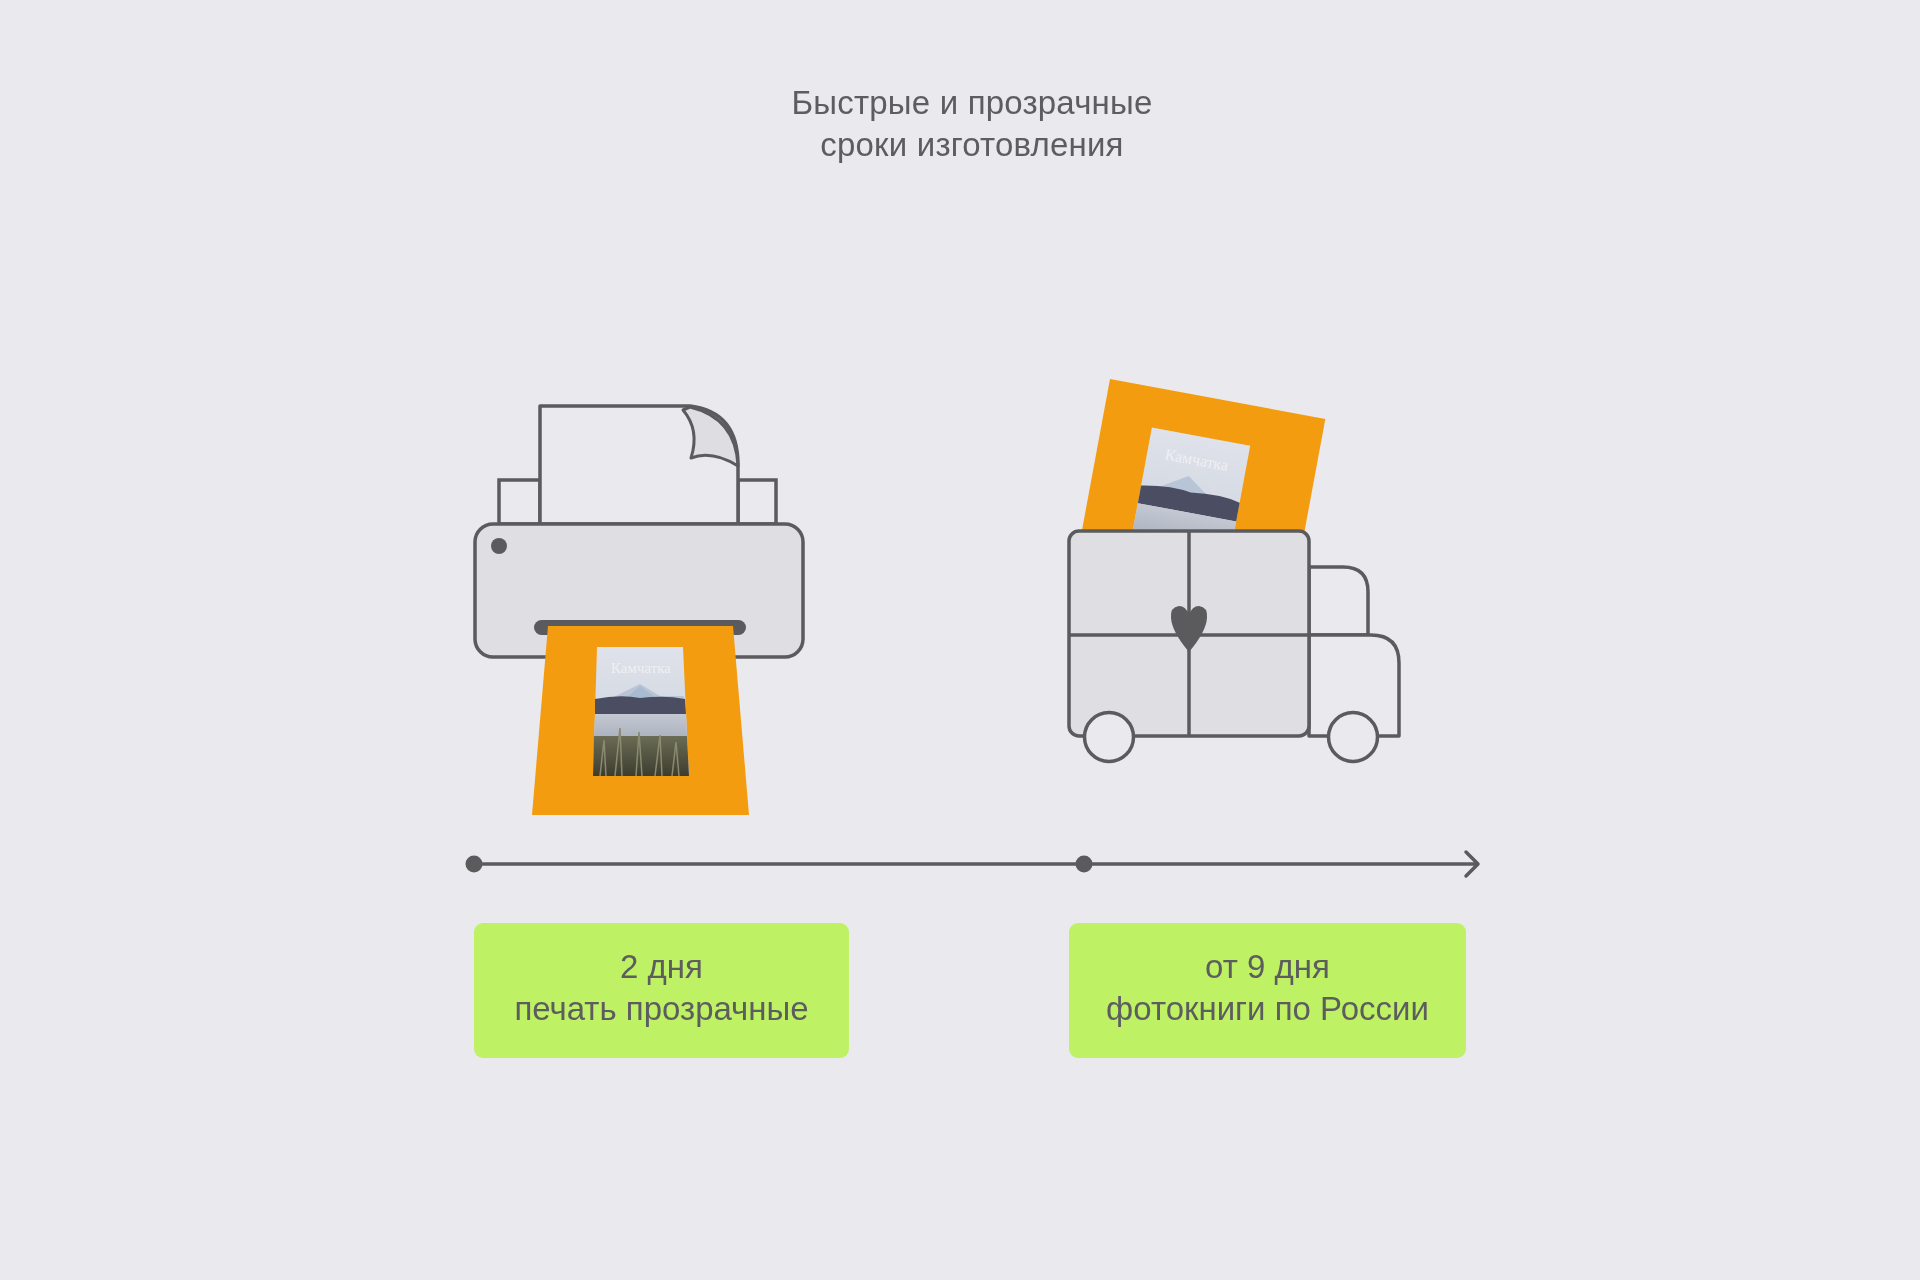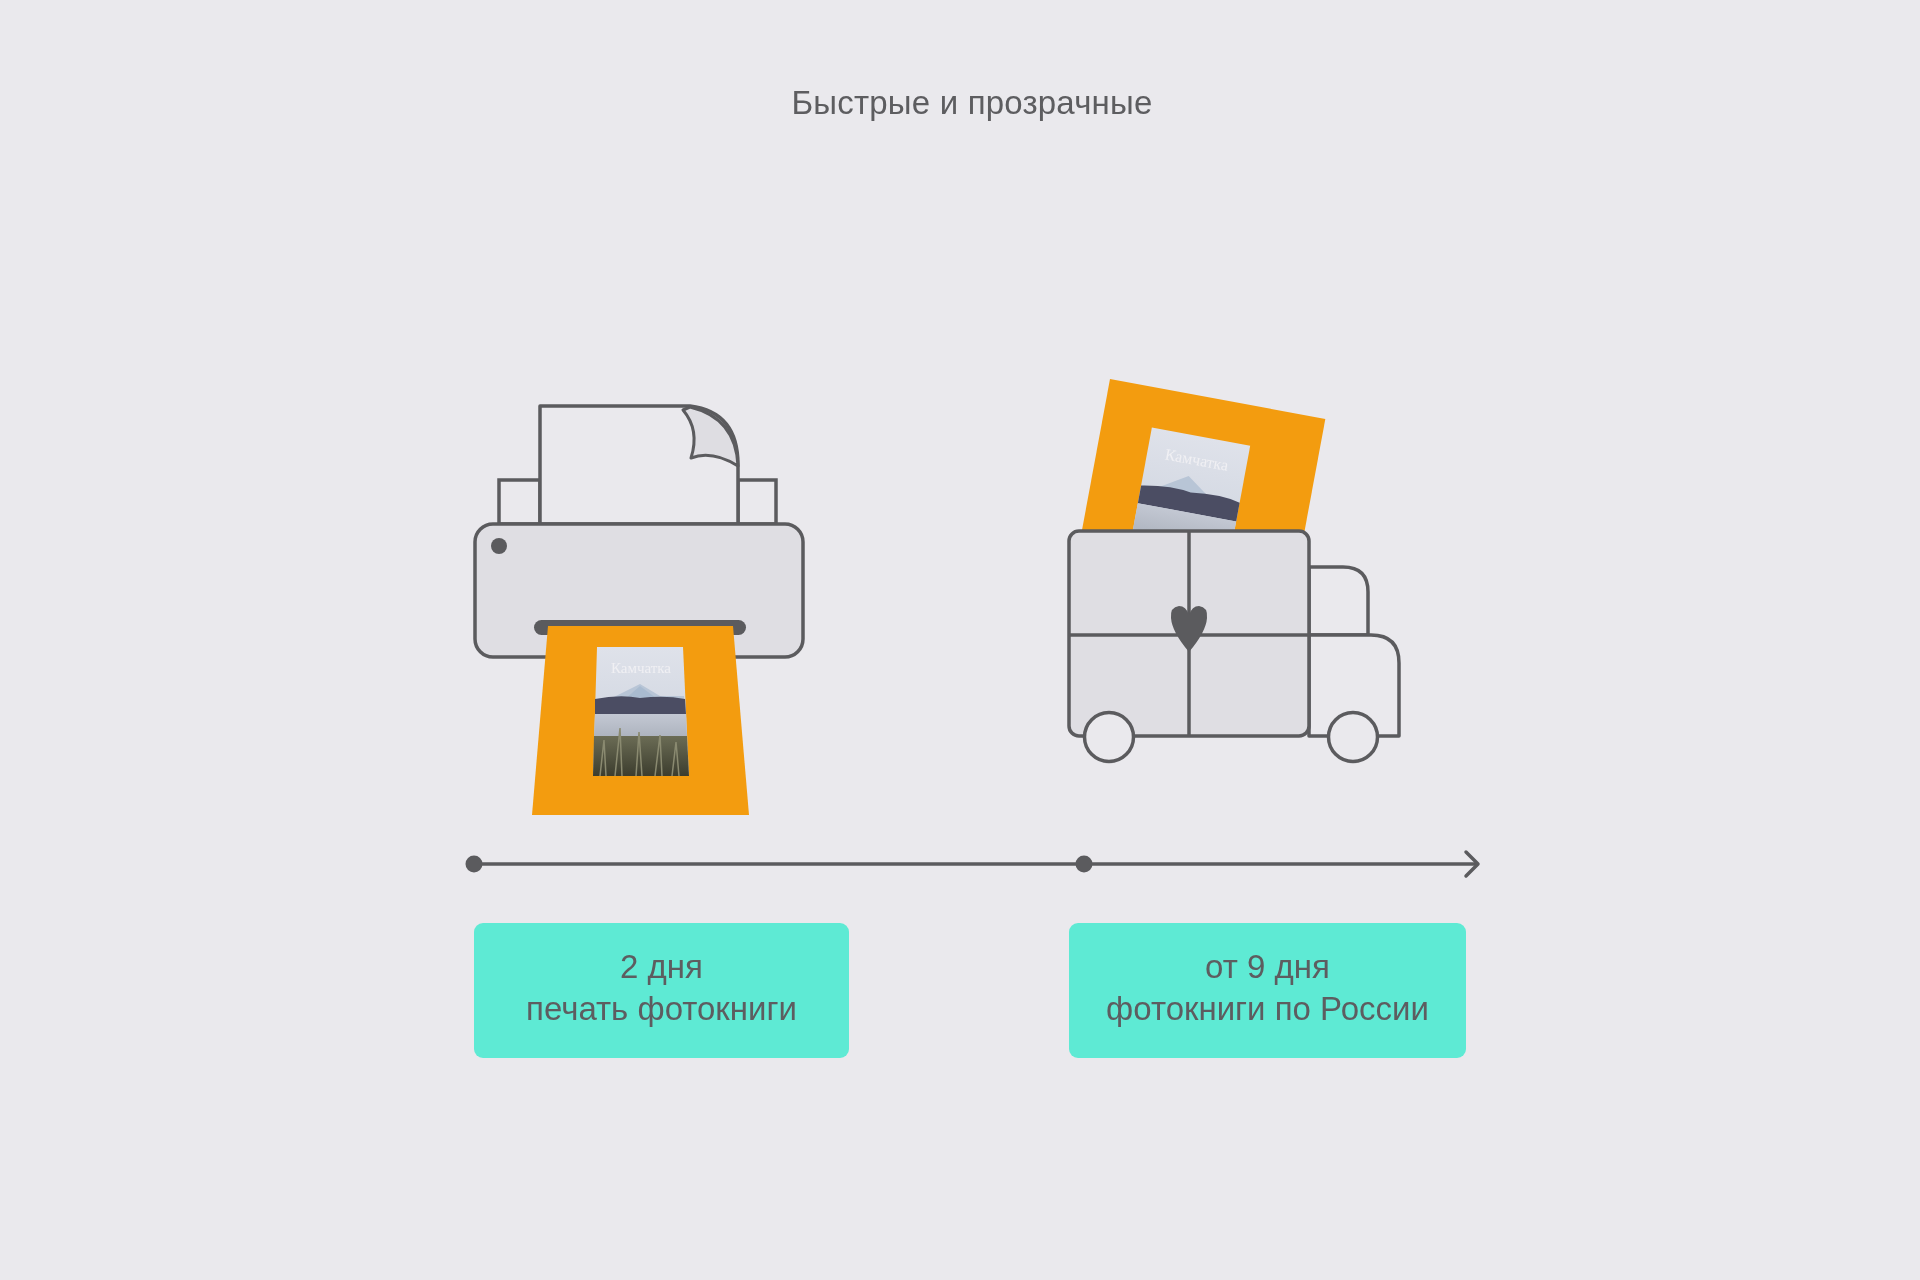--- a/index.html
+++ b/index.html
@@ -31,21 +31,21 @@
       position: absolute;
       left: 0;
       top: 0;
       width: 1920px;
       height: 1280px;
     }
     .label-box {
       position: absolute;
       top: 923px;
       height: 135px;
-      background: #5eead4;
+      background: #bef264;
       border-radius: 9px;
       text-align: center;
       font-size: 33px;
       line-height: 42px;
       color: #5d5d60;
       box-sizing: border-box;
       padding-top: 23px;
     }
     .label-box span { display: block; }
     .label-print { left: 474px; width: 375px; }
@@ -54,20 +54,21 @@
       font-family: "Liberation Serif", "DejaVu Serif", serif;
       fill: #f4f3f6;
       opacity: 0.85;
     }
   </style>
 </head>
 <body>
 
 <div class="title">
   <span>Быстрые и прозрачные</span>
+  <span>сроки изготовления</span>
 </div>
 
 <svg class="illustration" width="1920" height="1280" viewBox="0 0 1920 1280" xmlns="http://www.w3.org/2000/svg">
   <defs>
     <linearGradient id="sky" x1="0" y1="0" x2="0" y2="1">
       <stop offset="0" stop-color="#dfe2ea"></stop>
       <stop offset="1" stop-color="#c9d0dc"></stop>
     </linearGradient>
     <linearGradient id="water" x1="0" y1="0" x2="0" y2="1">
       <stop offset="0" stop-color="#c3c8d3"></stop>
@@ -146,19 +147,19 @@
   <g>
     <line x1="474" y1="864" x2="1477" y2="864" stroke="#5b5b5e" stroke-width="3.5"></line>
     <circle cx="474" cy="864" r="8.5" fill="#5b5b5e"></circle>
     <circle cx="1084" cy="864" r="8.5" fill="#5b5b5e"></circle>
     <path d="M1466 852 L1478 864 L1466 876" fill="none" stroke="#5b5b5e" stroke-width="3.5" stroke-linecap="round" stroke-linejoin="round"></path>
   </g>
 </svg>
 
 <div class="label-box label-print">
   <span>2 дня</span>
-  <span>печать фотокниги</span>
+  <span>печать прозрачные</span>
 </div>
 
 <div class="label-box label-delivery">
   <span>от 9 дня</span>
   <span>фотокниги по России</span>
 </div>
 
 </body></html>

